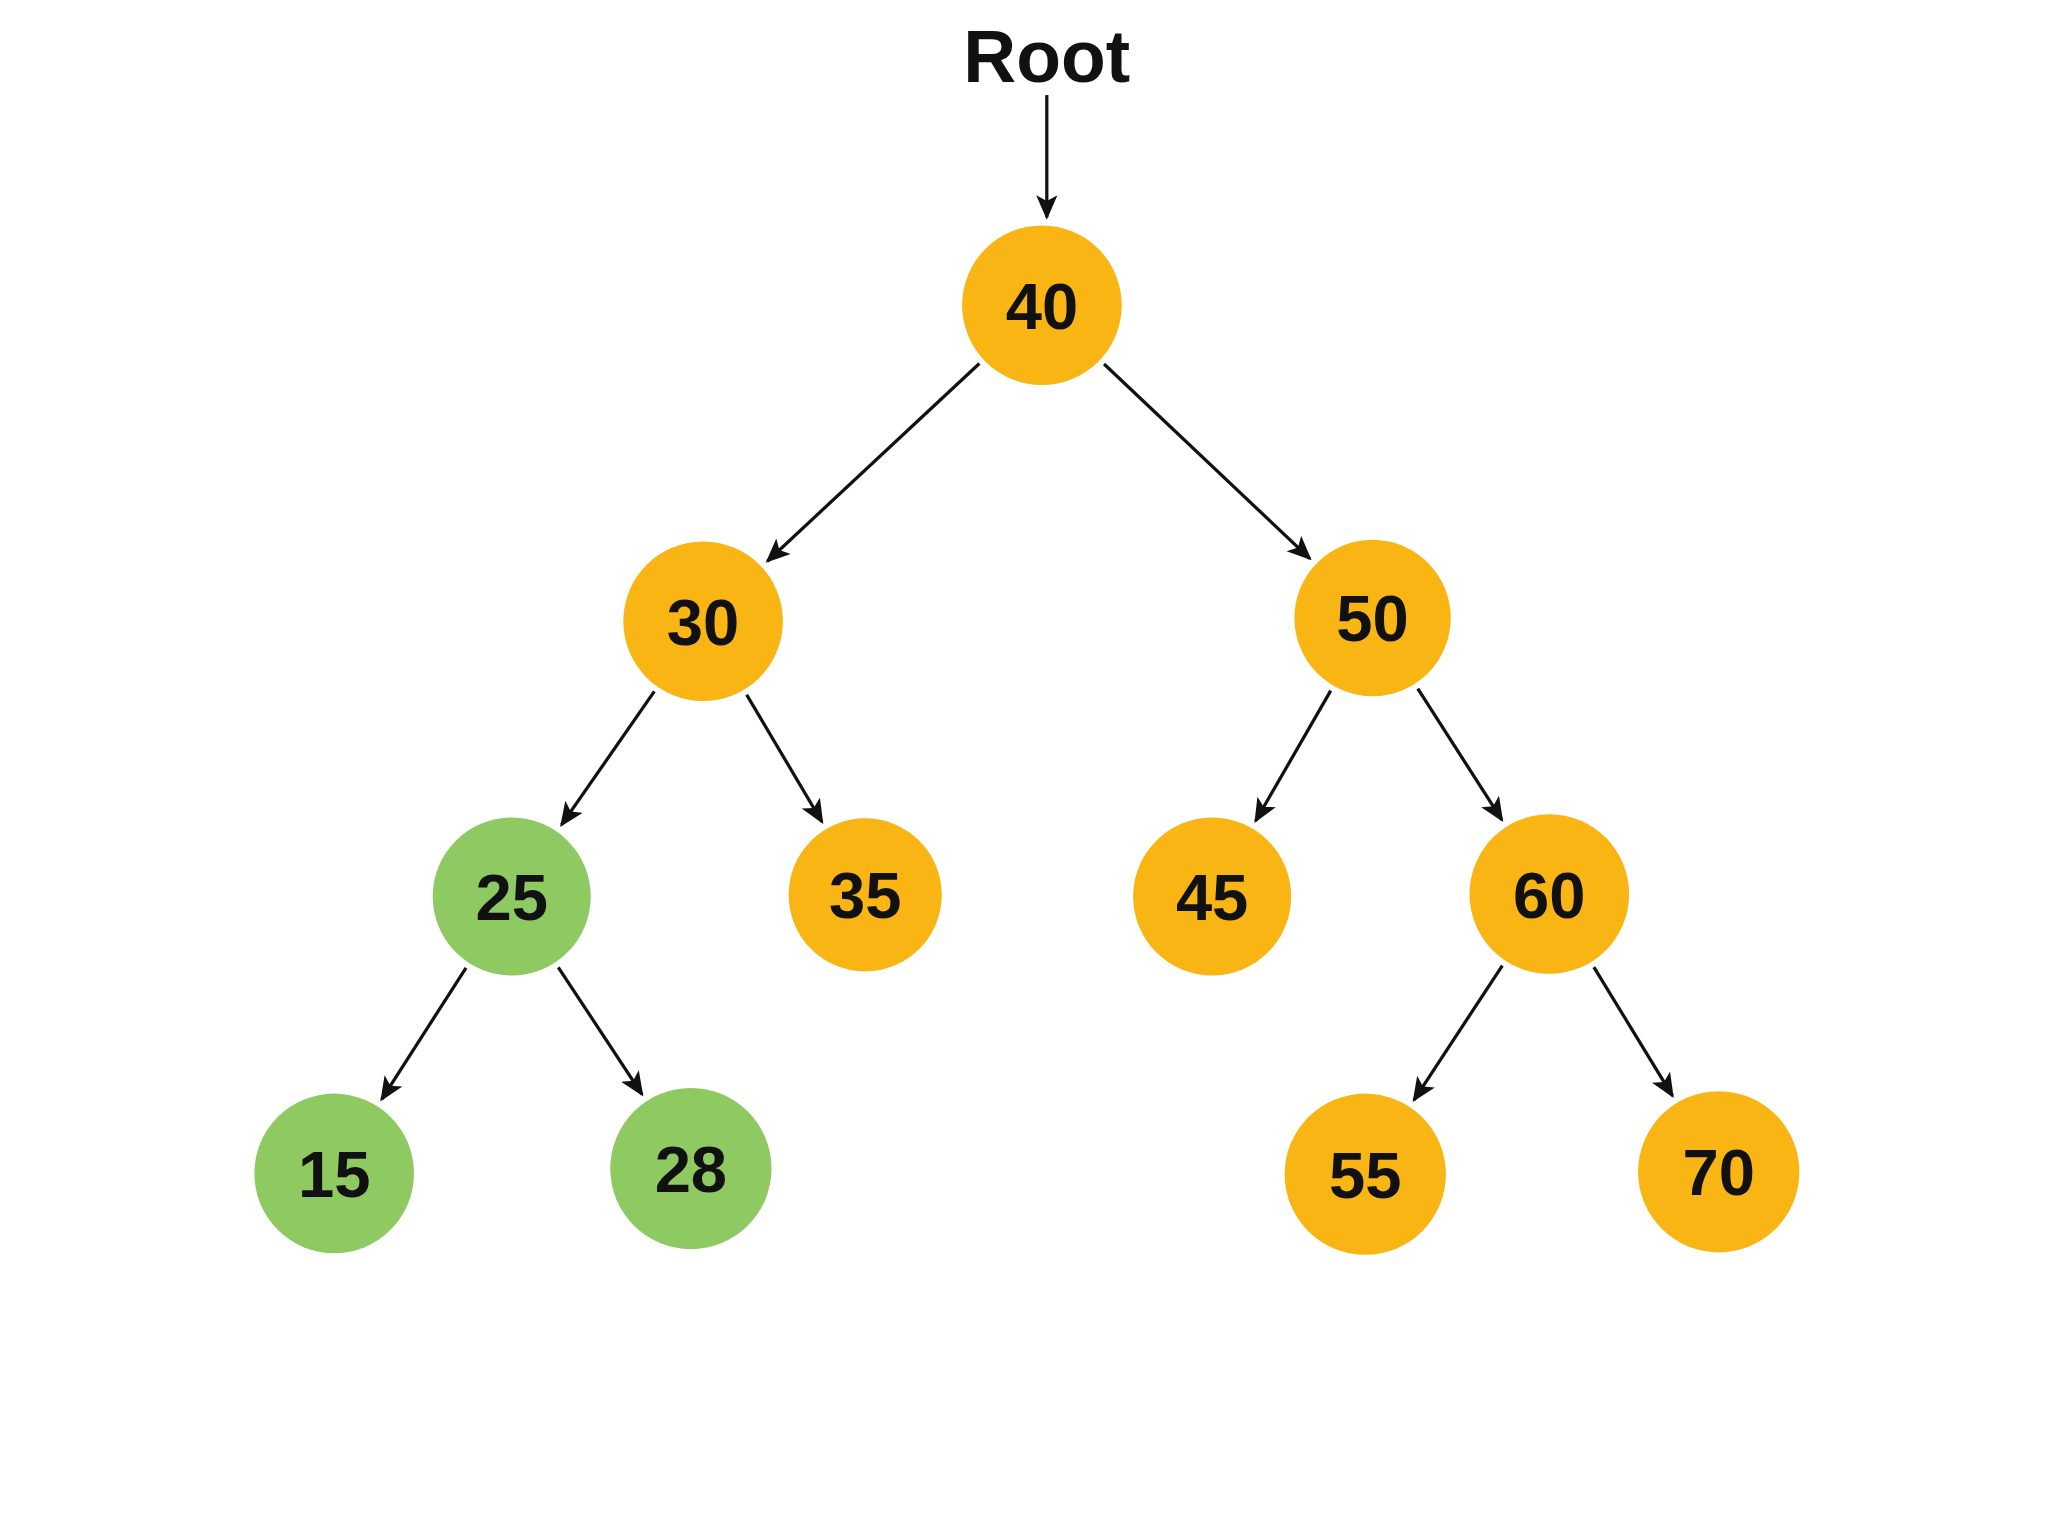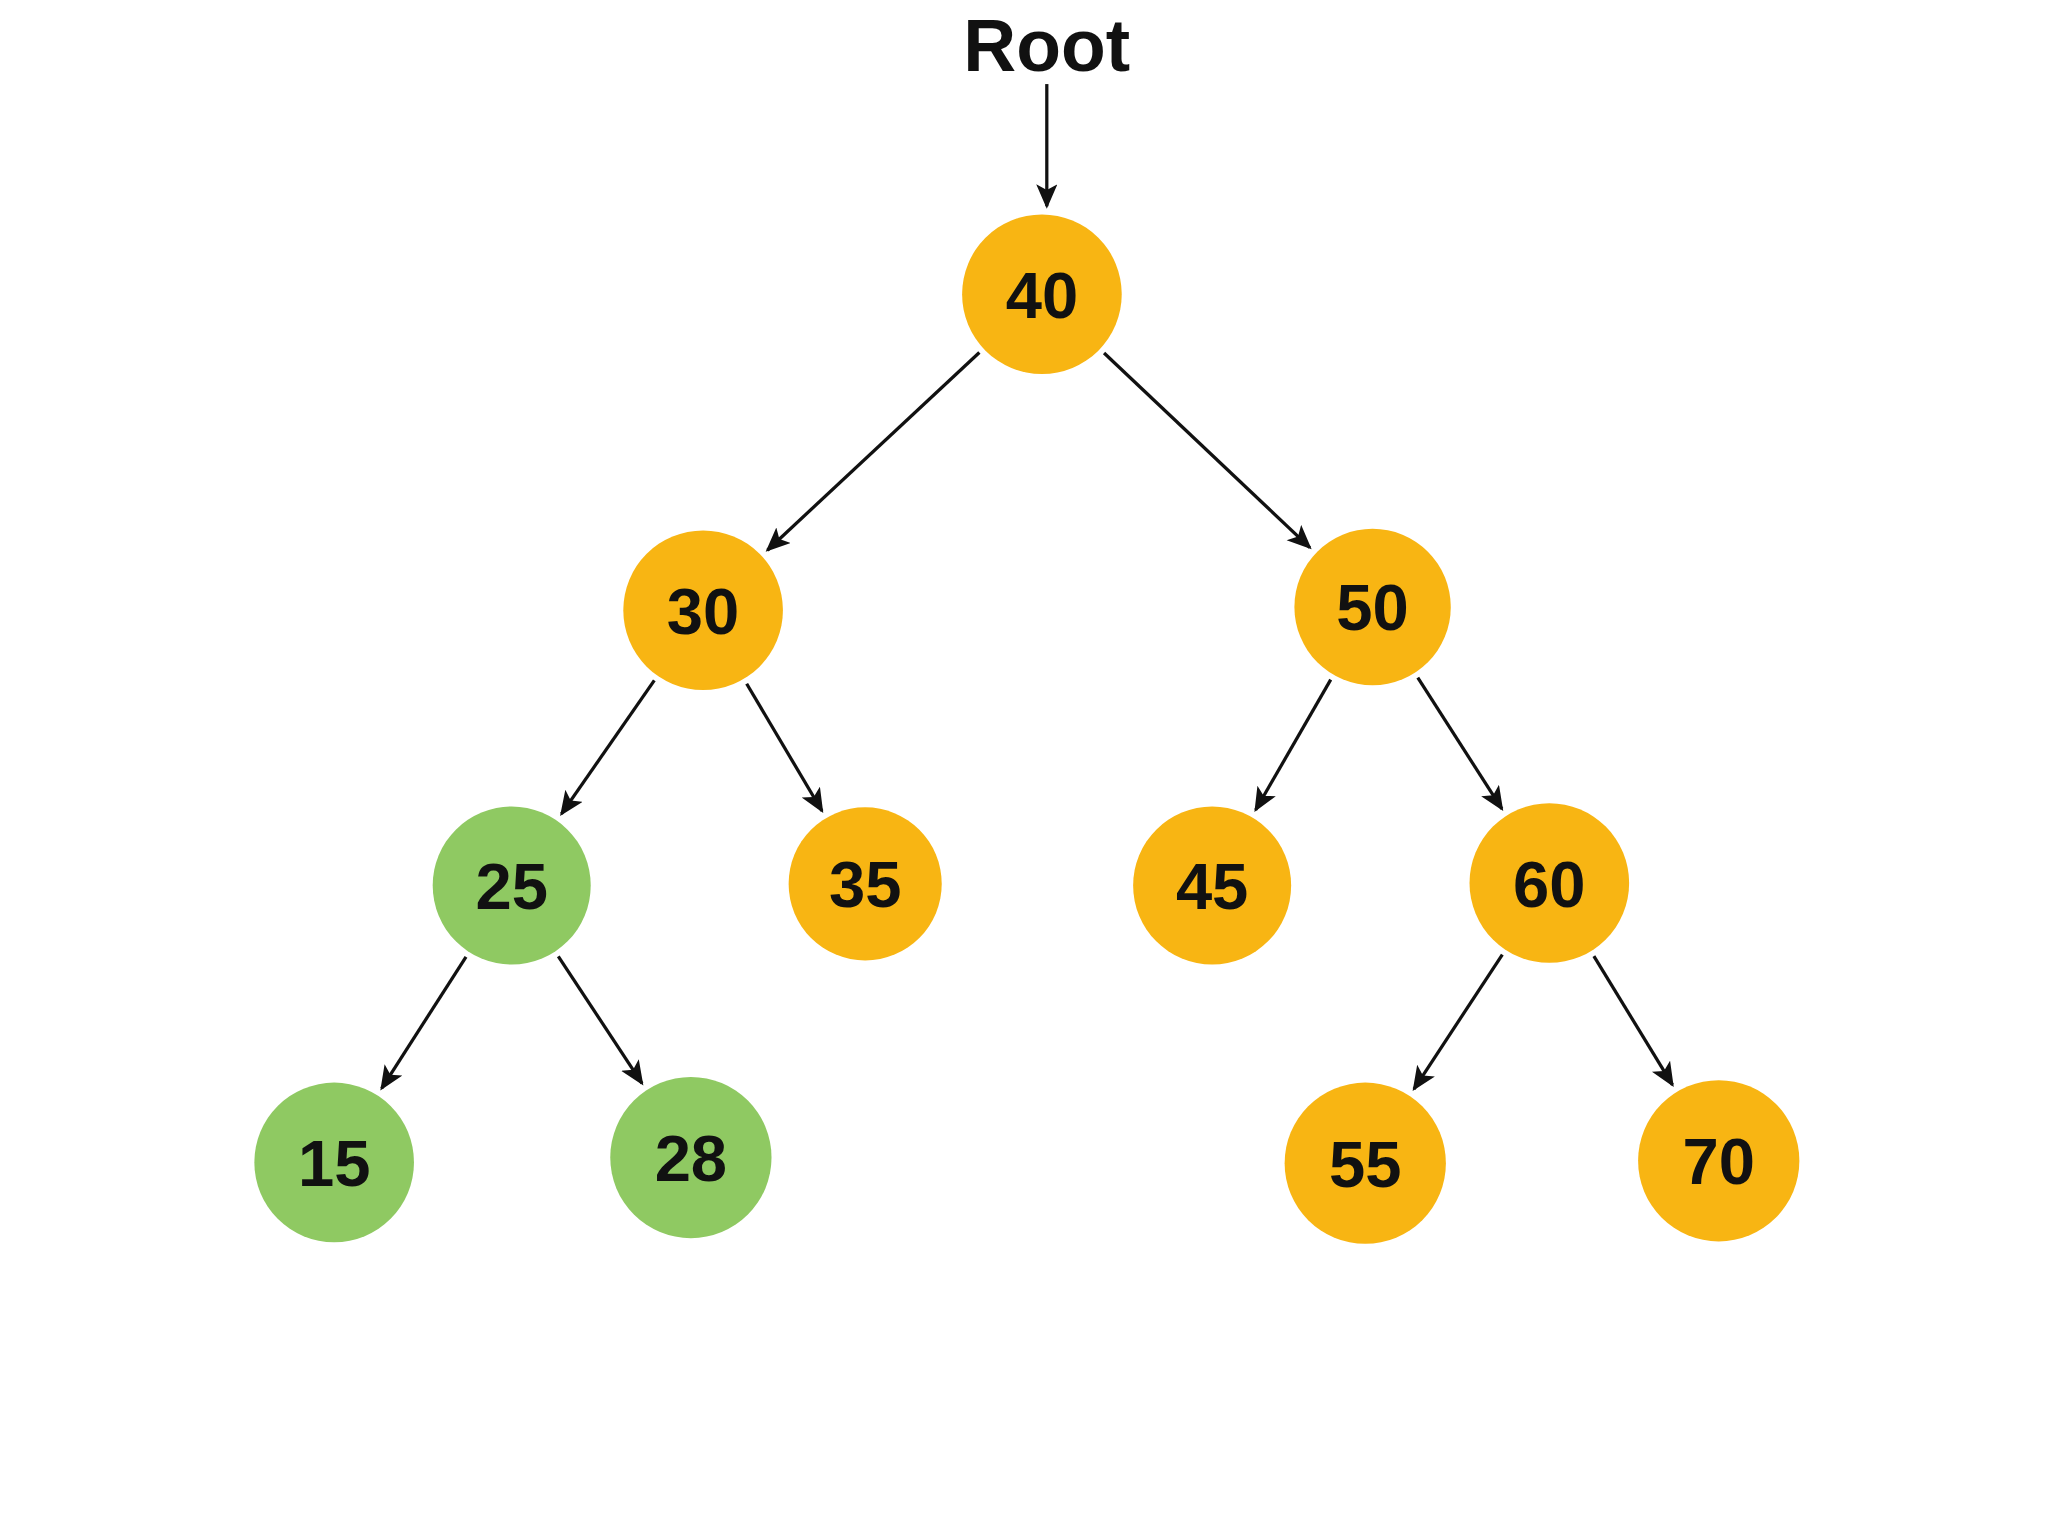--- a/index.html
+++ b/index.html
@@ -3,21 +3,21 @@
 <meta charset="utf-8">
 <style>
   html, body {
     margin: 0;
     padding: 0;
     background: #ffffff;
   }
   .stage {
     width: 1668px;
     max-width: 100%;
-    margin: 1px auto;
+    margin: 12px auto;
     background: #e5e5e5;
   }
   .stage svg {
     display: block;
     width: 100%;
     height: auto;
     background: #ffffff;
   }
   .edge {
     stroke: #111111;

